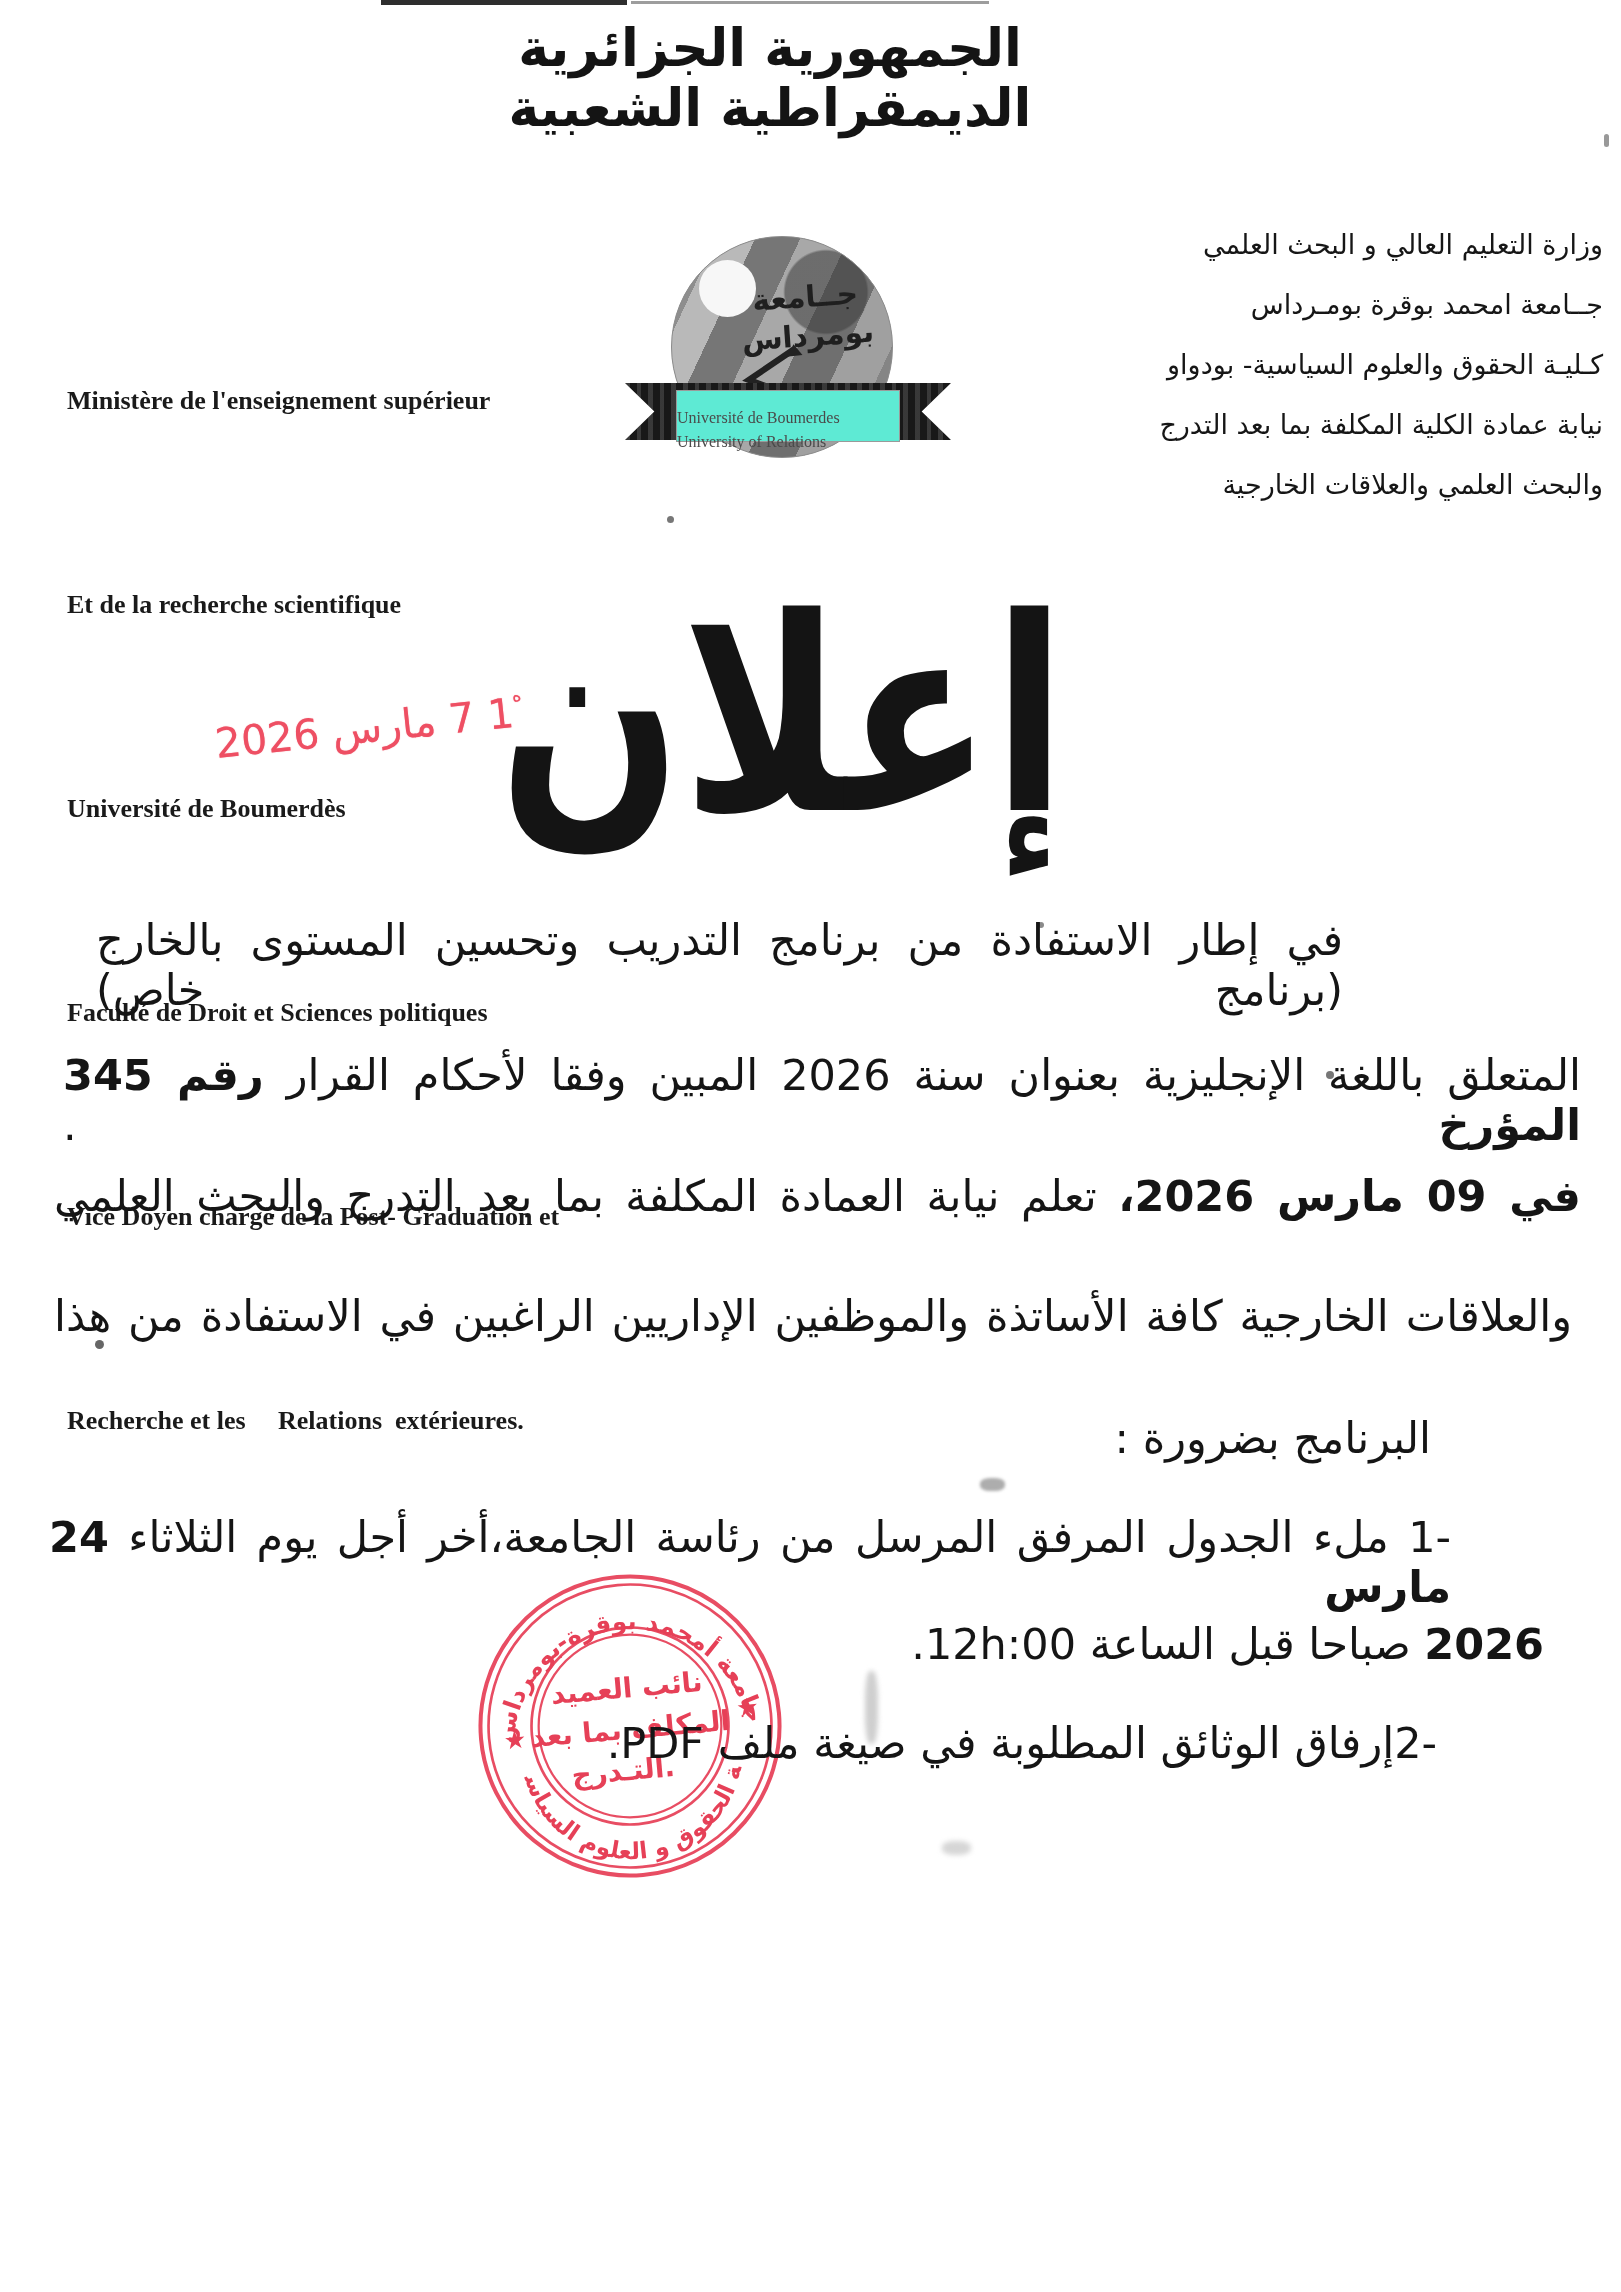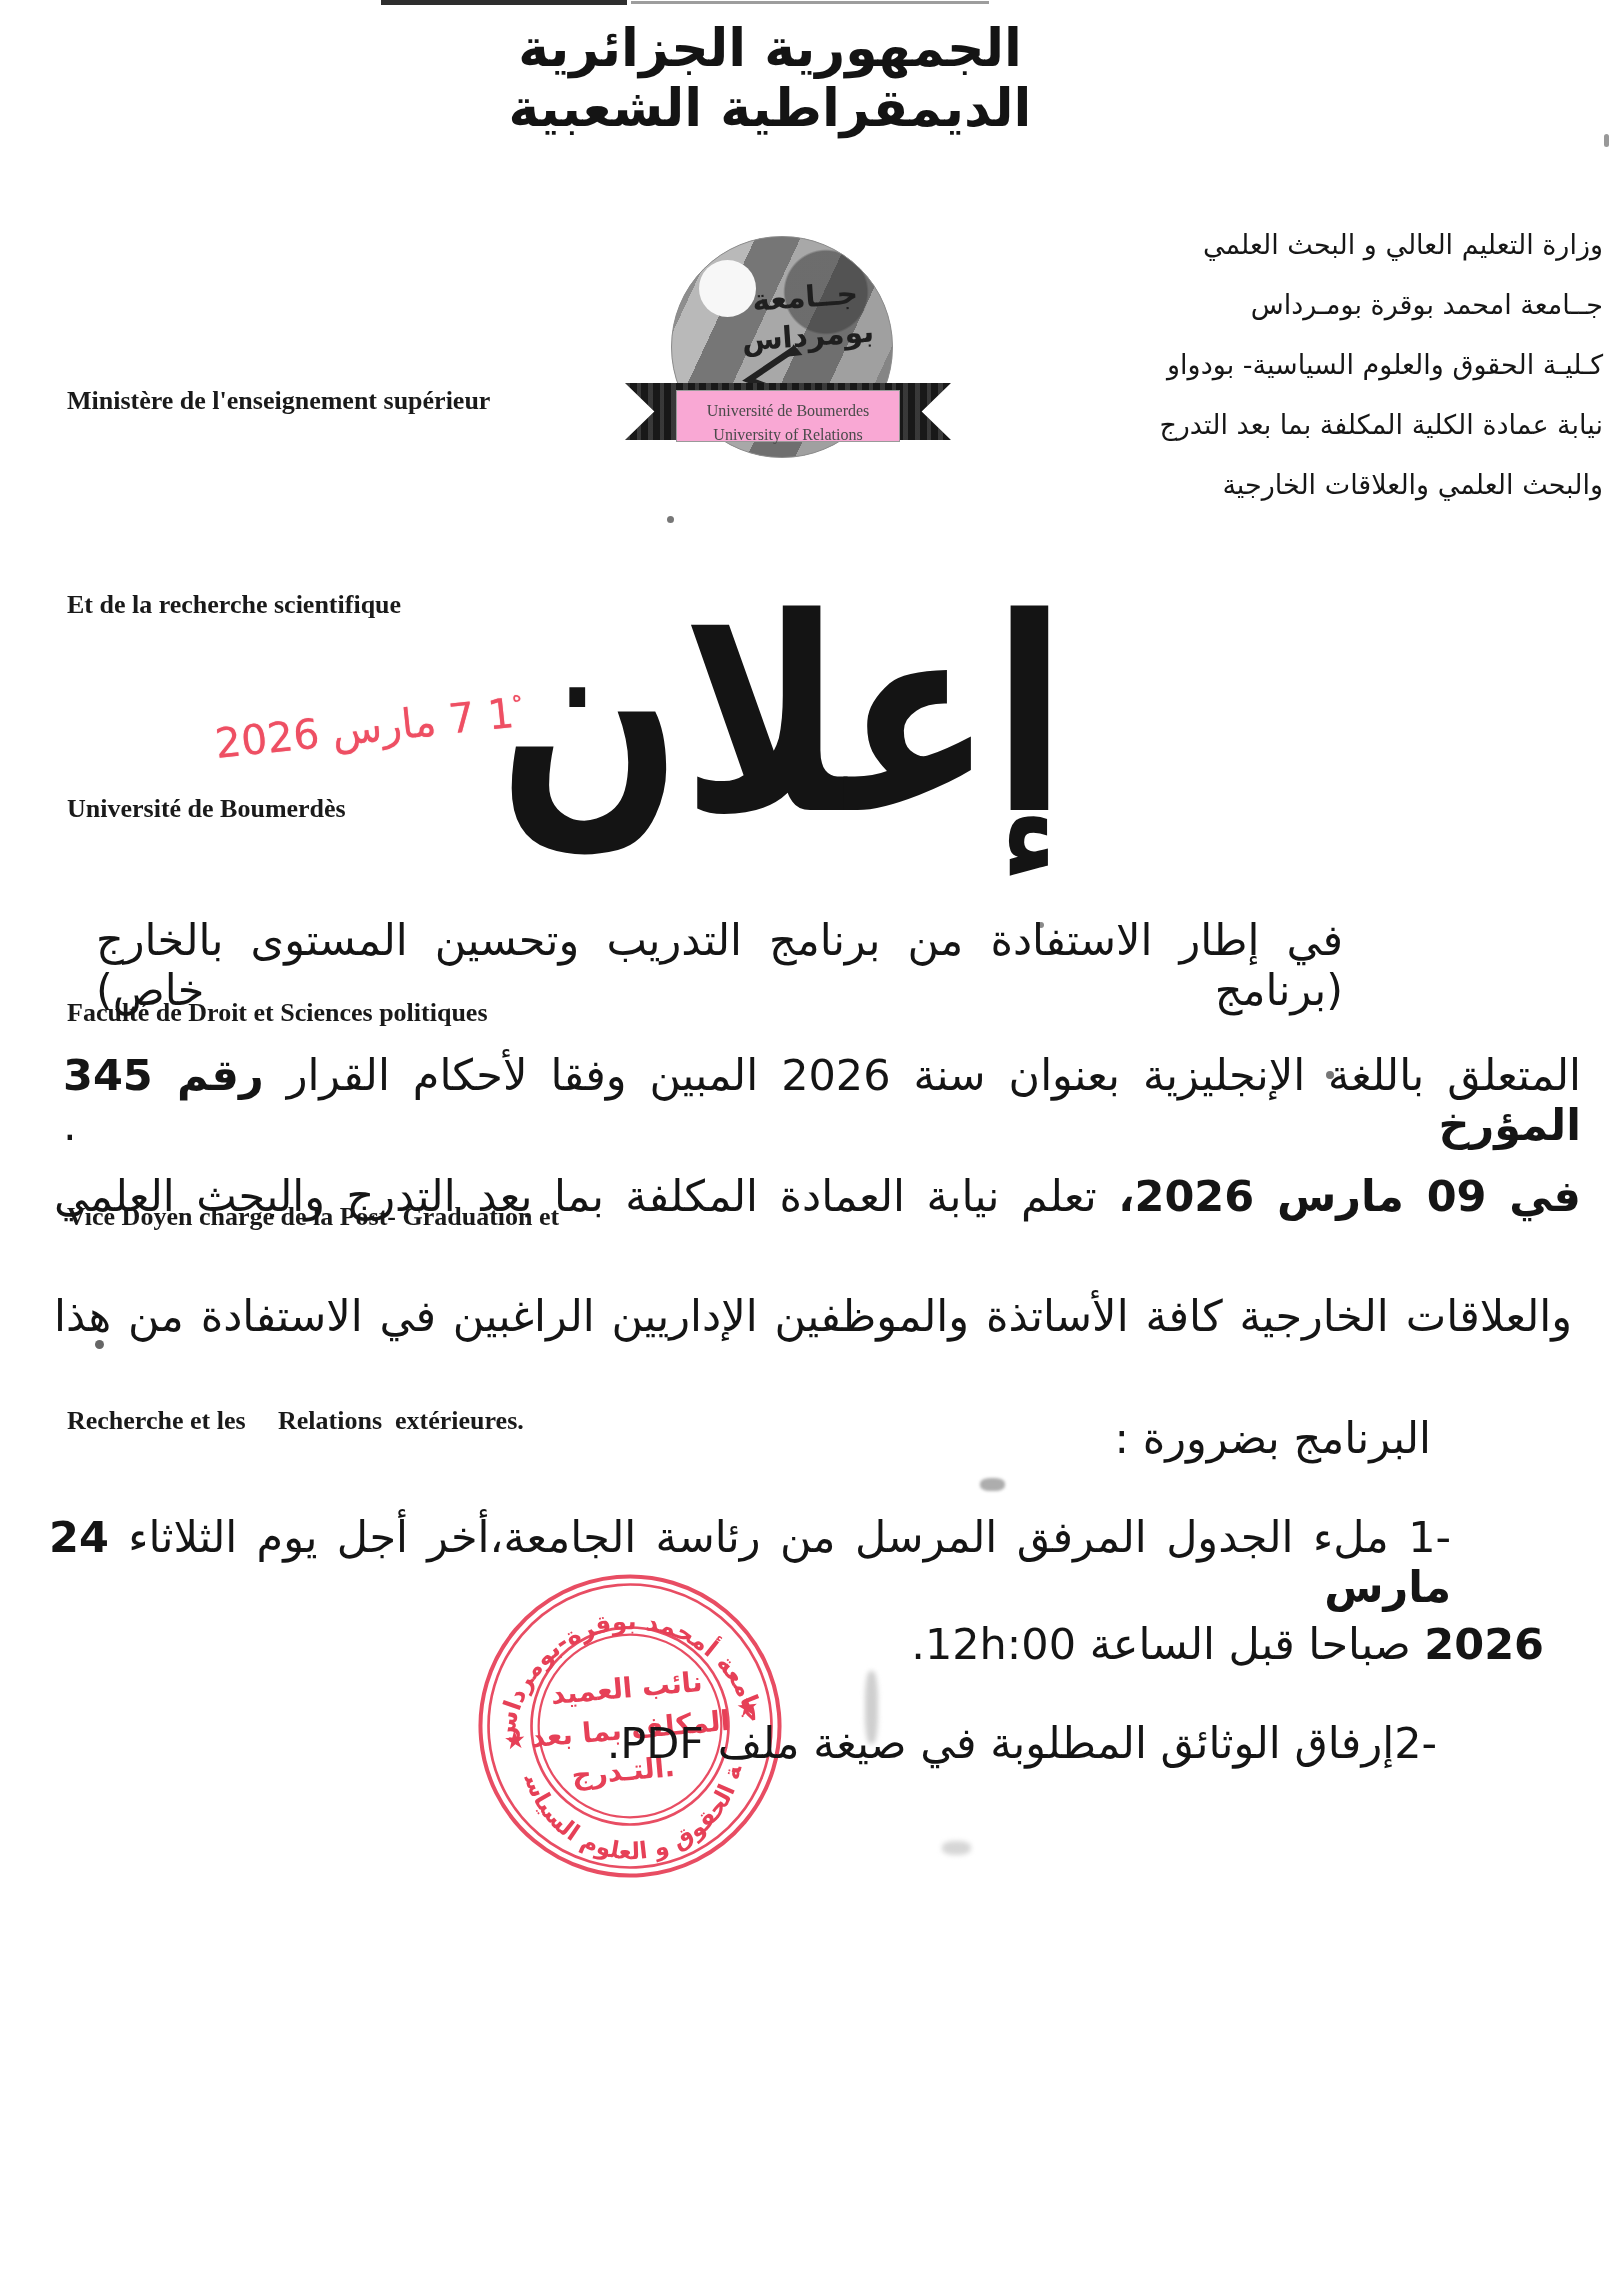--- a/index.html
+++ b/index.html
@@ -24,23 +24,23 @@
         linear-gradient(115deg,#8e8e8e 0 14%,#b9b9b9 14% 26%,#767676 26% 40%,#a8a8a8 40% 55%,#6f6f6f 55% 70%,#a0a0a0 70% 84%,#858585 84% 100%),
         #9a9a9a;}
   .logo-moon{position:absolute;left:27px;top:23px;width:57px;height:57px;border-radius:50%;
       background:#f7f7f7;filter:blur(0.5px);}
   .logo-callig{position:absolute;left:63px;top:41px;width:143px;direction:rtl;text-align:center;
       font-size:29.6px;font-weight:bold;color:#1f1f1f;line-height:39px;transform:rotate(-4deg);}
   .logo-swoosh{position:absolute;left:68px;top:107px;}
   .ribbon{position:absolute;left:0;top:154px;width:326px;height:57px;background:#181818;
       clip-path:polygon(0% 0%,100% 0%,91% 50%,100% 100%,0% 100%,9% 50%);
       background-image:repeating-linear-gradient(90deg,rgba(255,255,255,.14) 0 4.5px,rgba(0,0,0,0) 4.5px 11.6px);}
-  .ribbon-label{position:absolute;left:51px;top:161px;width:224px;height:52px;background:#f9a8d4;
-      border:0.9px solid #9a9a9a;text-align:center;font-family:"Liberation Serif",serif;
-      font-size:16px;line-height:24px;color:#4a4a4a;padding-top:8px;box-sizing:border-box;}
+  .ribbon-label{position:absolute;left:51px;top:161px;width:224px;height:52px;background:#5eead4;
+      border:0.9px solid #9a9a9a;font-family:"Liberation Serif",serif;
+      font-size:16px;line-height:24px;color:#4a4a4a;padding-top:15px;box-sizing:border-box;}
   
   .date-stamp{left:208px;top:700px;width:322px;direction:rtl;text-align:center;color:#ee4f63;
       font-size:41px;letter-spacing:3.6px;transform:rotate(-6deg);text-shadow:0 0 0.9px rgba(238,79,99,.7);}
   .date-stamp .suffix{font-size:18px;vertical-align:25px;letter-spacing:0;}
   
   .i3lan{left:502px;top:562px;width:627px;text-align:center;font-size:269px;font-weight:bold;
       line-height:1.15;transform:scaleX(.8);transform-origin:center;direction:rtl;}
   
   .bline{direction:rtl;font-size:43px;color:#151515;white-space:nowrap;z-index:3;}
   .just{white-space:normal;text-align:justify;text-align-last:justify;}

